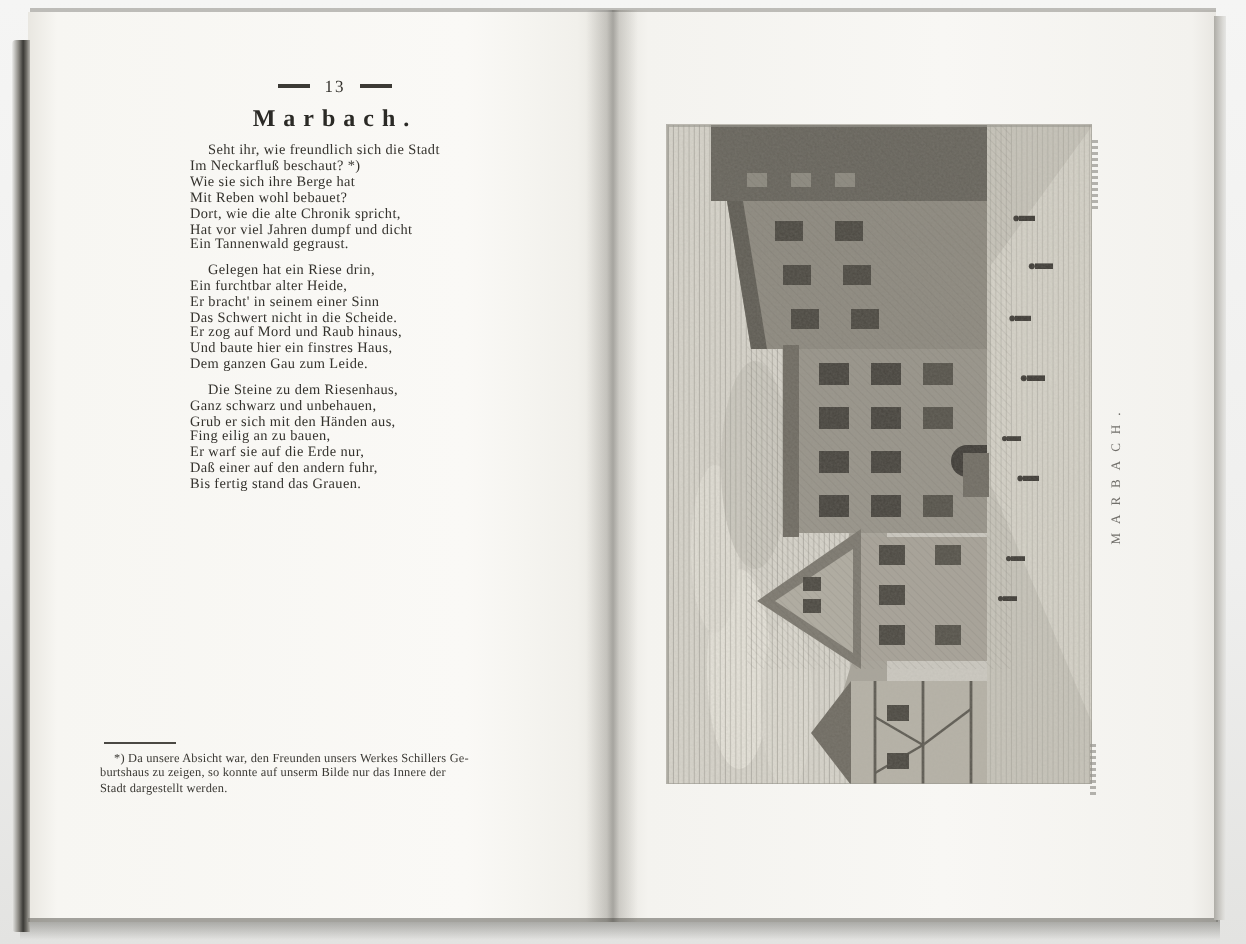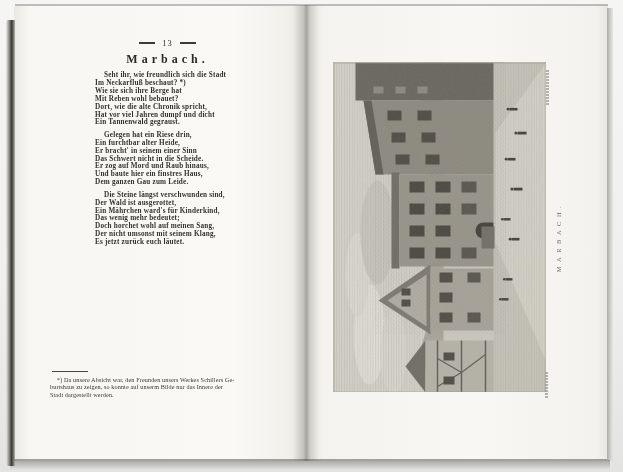--- a/index.html
+++ b/index.html
@@ -44,21 +44,21 @@
   .pagenum-row .rule{width:16px;height:1.5px;background:#3c3a35;}
   .pagenum{font-size:8.5px;font-weight:400;letter-spacing:1px;}
   .poem-title{
     position:absolute;left:60px;top:52px;width:215px;margin:0;text-align:center;
     font-size:12px;font-weight:700;letter-spacing:4px;color:#2b2a26;
   }
   .poem{
     position:absolute;left:95px;top:72px;width:190px;
     font-size:7.2px;line-height:7.9px;letter-spacing:.2px;color:#34322d;
   }
-  .stanza{white-space:pre-line;text-indent:9px;margin:0 0 4.5px 0;font-weight:bold;}
+  .stanza{white-space:pre-line;text-indent:9px;margin:0 0 4.5px 0;}
   .fn-rule{position:absolute;left:52px;top:371px;width:36px;height:1px;background:#4a4843;}
   .footnote{
     position:absolute;left:50px;top:376px;width:243px;
     font-size:6.2px;line-height:7.3px;letter-spacing:.1px;color:#3a3833;
     white-space:pre-line;text-indent:7px;
   }
   
   .plate{
     position:absolute;left:333px;top:62px;width:213px;height:330px;overflow:hidden;
     background:#c9c6be;box-shadow:inset 0 0 6px rgba(40,38,34,.18);
@@ -105,27 +105,27 @@
 Dort, wie die alte Chronik spricht,
 Hat vor viel Jahren dumpf und dicht
 Ein Tannenwald gegraust.</p>
     <p class="stanza">Gelegen hat ein Riese drin,
 Ein furchtbar alter Heide,
 Er bracht' in seinem einer Sinn
 Das Schwert nicht in die Scheide.
 Er zog auf Mord und Raub hinaus,
 Und baute hier ein finstres Haus,
 Dem ganzen Gau zum Leide.</p>
-    <p class="stanza">Die Steine längst verschwunden sind,
-Der Wald ist ausgerottet,
-Ein Mährchen ward's für Kinderkind,
-Das wenig mehr bedeutet;
-Doch horchet wohl auf meinen Sang,
-Der nicht umsonst mit seinem Klang,
-Es jetzt zurück euch läutet.</p>
+    <p class="stanza">Die Steine zu dem Riesenhaus,
+Ganz schwarz und unbehauen,
+Grub er sich mit den Händen aus,
+Fing eilig an zu bauen,
+Er warf sie auf die Erde nur,
+Daß einer auf den andern fuhr,
+Bis fertig stand das Grauen.</p>
   </div>
 
   <div class="fn-rule"></div>
   <div class="footnote">*) Da unsere Absicht war, den Freunden unsers Werkes Schillers Ge-
 burtshaus zu zeigen, so konnte auf unserm Bilde nur das Innere der
 Stadt dargestellt werden.</div>
 
   <div class="plate">
     <svg width="330" height="213" viewBox="0 0 330 213">
       <defs>

